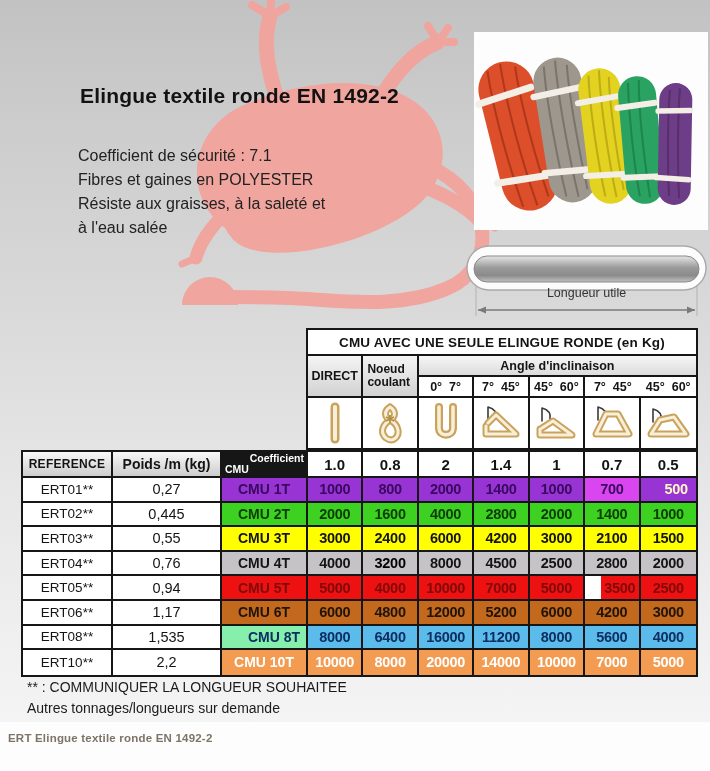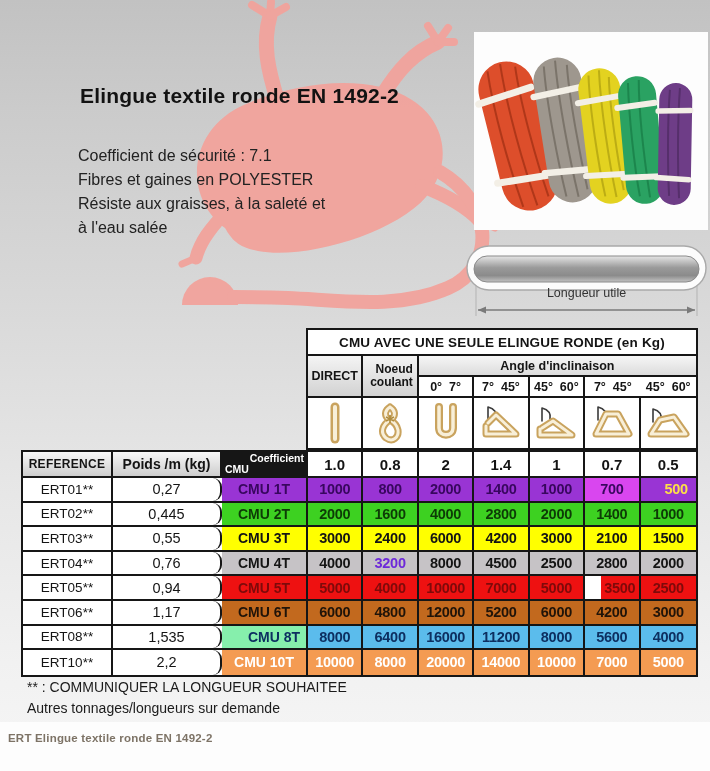--- a/index.html
+++ b/index.html
@@ -23,42 +23,42 @@
   .upper-table{
     left:306px; top:328px; width:392px; box-sizing:border-box;
     border:2px solid #161616; background:#fff;
     display:grid;
     grid-template-columns:repeat(7,55.43px);
     grid-template-rows:26px 21px 21px 50px;
   }
   .ut-cell{box-sizing:border-box; display:flex; align-items:center; justify-content:center; color:#141414;}
   .ut-title{grid-column:1/-1; grid-row:1; border-bottom:2px solid #161616; font-size:13.5px; font-weight:bold; letter-spacing:.2px;}
   .ut-direct{grid-column:1; grid-row:2/span 2; border-right:2px solid #161616; border-bottom:2px solid #161616; font-size:12.5px; font-weight:bold; background:linear-gradient(#f4f4f4,#d2d2d2);}
-  .ut-noeud{grid-column:2; grid-row:2/span 2; border-right:2px solid #161616; border-bottom:2px solid #161616; font-size:12px; font-weight:bold; text-align:right; line-height:13px; background:linear-gradient(#f4f4f4,#d2d2d2); padding:0 4px;}
+  .ut-noeud{grid-column:2; grid-row:2/span 2; border-right:2px solid #161616; border-bottom:2px solid #161616; font-size:12px; font-weight:bold; text-align:left; line-height:13px; background:linear-gradient(#f4f4f4,#d2d2d2); padding:0 4px;}
   .ut-angleh{grid-column:3/-1; grid-row:2; border-bottom:2px solid #161616; font-size:12.5px; font-weight:bold; background:linear-gradient(#f6f6f6,#dcdcdc);}
   .ut-angle{grid-row:3; border-right:2px solid #161616; border-bottom:2px solid #161616; font-size:12.5px; font-weight:bold; white-space:pre;}
   .ut-angle:nth-of-type(8){border-right:none;}
   .ut-icon{grid-row:4; border-right:2px solid #161616;}
   .ut-icon:last-child{border-right:none;}
   
   .main-table{left:21px; top:450px; width:677px; box-sizing:border-box; border:2px solid #161616; background:#fff;}
   .mt-row{display:grid; grid-template-columns:90px 109px 86px repeat(7,55.43px); height:24.6px; box-sizing:border-box; border-bottom:2px solid #161616;}
   .mt-header{height:26px;}
   .mt-body .mt-row:last-child{border-bottom:none;}
   .mt-cell{box-sizing:border-box; border-right:2px solid #161616; display:flex; align-items:center; justify-content:center; overflow:hidden; color:#141414;}
   .mt-row .mt-cell:last-child{border-right:none;}
   .hd-grad{background:linear-gradient(#f8f8f8,#cdcdcd); font-weight:bold;}
   .hd-ref{font-size:12px; letter-spacing:.3px;}
   .hd-poids{font-size:14px;}
   .hd-coeff{background:#161616; color:#fff; position:relative;}
   .hd-coeff .c-top{position:absolute; top:0px; right:2px; font-size:10.5px; font-weight:bold;}
   .hd-coeff .c-bot{position:absolute; bottom:1px; left:3px; font-size:10.5px; font-weight:bold;}
   .hd-k{font-size:15px; font-weight:bold;}
   .c-ref{font-size:13.5px;}
-  .c-poids{font-size:14.5px;border-radius:9px;}
+  .c-poids{font-size:14.5px;}
   .c-cmu{font-size:14px; font-weight:bold;}
   .c-val{font-size:14.5px; font-weight:bold; letter-spacing:-0.3px;}
   
   .footnote{left:27px; font-size:14px; color:#1b1b1b;}
   .bottom-strip{left:0; top:722px; width:710px; height:49px; background:#fdfdfd;}
   .caption{position:absolute; left:8px; top:10px; font-size:11.5px; font-weight:bold; letter-spacing:.2px;}
   
   .strap-o{stroke:#c9a35e; fill:none; stroke-linecap:round; stroke-linejoin:round;}
   .strap-i{stroke:#f8efd8; fill:none; stroke-linecap:round; stroke-linejoin:round;}
   .flag{stroke:#3a3a3a; fill:none; stroke-linecap:round;}
@@ -236,21 +236,21 @@
         <div class="mt-row">
           <div class="mt-cell c-ref">ERT01**</div>
           <div class="mt-cell c-poids">0,27</div>
           <div class="mt-cell c-cmu" style="background-color: rgb(153, 52, 212); color: rgb(56, 7, 94);">CMU 1T</div>
           <div class="mt-cell c-val" style="background-color: rgb(153, 52, 212); color: rgb(56, 7, 94);">1000</div>
           <div class="mt-cell c-val" style="background-color: rgb(153, 52, 212); color: rgb(56, 7, 94);">800</div>
           <div class="mt-cell c-val" style="background-color: rgb(153, 52, 212); color: rgb(56, 7, 94);">2000</div>
           <div class="mt-cell c-val" style="background-color: rgb(153, 52, 212); color: rgb(56, 7, 94);">1400</div>
           <div class="mt-cell c-val" style="background-color: rgb(153, 52, 212); color: rgb(56, 7, 94);">1000</div>
           <div class="mt-cell c-val" style="background-color: #d946ef; color: rgb(56, 7, 94);">700</div>
-          <div class="mt-cell c-val" style="background-color: rgb(153, 52, 212); color: #fde047; padding-left: 16px;">500</div>
+          <div class="mt-cell c-val" style="background-color: rgb(153, 52, 212); color: #fef9c3; padding-left: 16px;">500</div>
         </div>
 
         <div class="mt-row">
           <div class="mt-cell c-ref">ERT02**</div>
           <div class="mt-cell c-poids">0,445</div>
           <div class="mt-cell c-cmu" style="background-color: rgb(61, 209, 33); color: rgb(13, 59, 6);">CMU 2T</div>
           <div class="mt-cell c-val" style="background-color: rgb(61, 209, 33); color: rgb(13, 59, 6);">2000</div>
           <div class="mt-cell c-val" style="background-color: rgb(61, 209, 33); color: rgb(13, 59, 6);">1600</div>
           <div class="mt-cell c-val" style="background-color: rgb(61, 209, 33); color: rgb(13, 59, 6);">4000</div>
           <div class="mt-cell c-val" style="background-color: rgb(61, 209, 33); color: rgb(13, 59, 6);">2800</div>
@@ -270,21 +270,21 @@
           <div class="mt-cell c-val" style="background-color: rgb(255, 255, 0); color: rgb(20, 20, 20);">3000</div>
           <div class="mt-cell c-val" style="background-color: rgb(255, 255, 0); color: rgb(20, 20, 20);">2100</div>
           <div class="mt-cell c-val" style="background-color: rgb(255, 255, 0); color: rgb(20, 20, 20);">1500</div>
         </div>
 
         <div class="mt-row">
           <div class="mt-cell c-ref">ERT04**</div>
           <div class="mt-cell c-poids">0,76</div>
           <div class="mt-cell c-cmu" style="background-color: rgb(198, 195, 198); color: rgb(20, 20, 20);">CMU 4T</div>
           <div class="mt-cell c-val" style="background-color: rgb(198, 195, 198); color: rgb(20, 20, 20);">4000</div>
-          <div class="mt-cell c-val" style="background-color: rgb(198, 195, 198); color: #6d28d9;">3200</div>
+          <div class="mt-cell c-val" style="background-color: rgb(198, 195, 198); color: #000000;">3200</div>
           <div class="mt-cell c-val" style="background-color: rgb(198, 195, 198); color: rgb(20, 20, 20);">8000</div>
           <div class="mt-cell c-val" style="background-color: rgb(198, 195, 198); color: rgb(20, 20, 20);">4500</div>
           <div class="mt-cell c-val" style="background-color: rgb(198, 195, 198); color: rgb(20, 20, 20);">2500</div>
           <div class="mt-cell c-val" style="background-color: rgb(198, 195, 198); color: rgb(20, 20, 20);">2800</div>
           <div class="mt-cell c-val" style="background-color: rgb(198, 195, 198); color: rgb(20, 20, 20);">2000</div>
         </div>
 
         <div class="mt-row">
           <div class="mt-cell c-ref">ERT05**</div>
           <div class="mt-cell c-poids">0,94</div>

